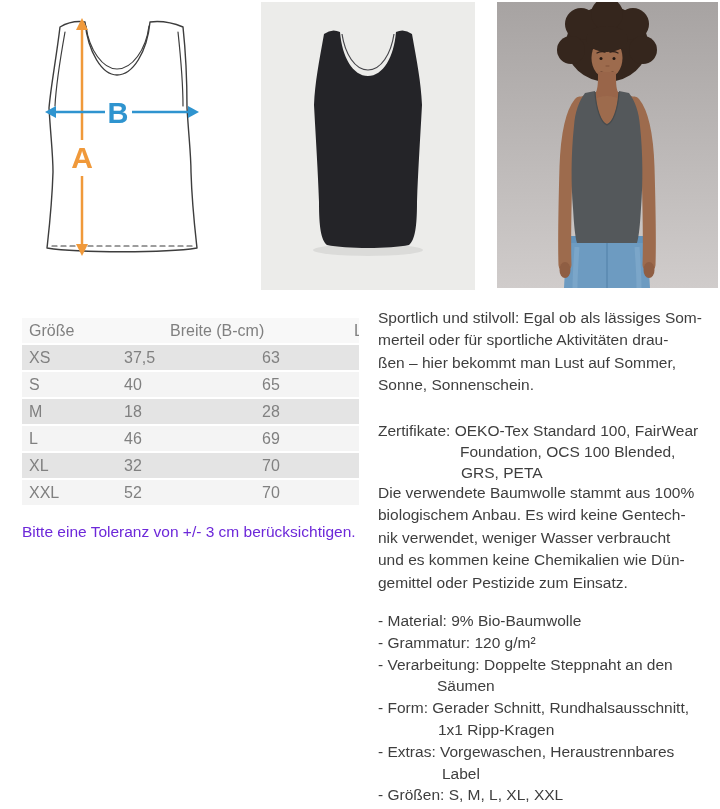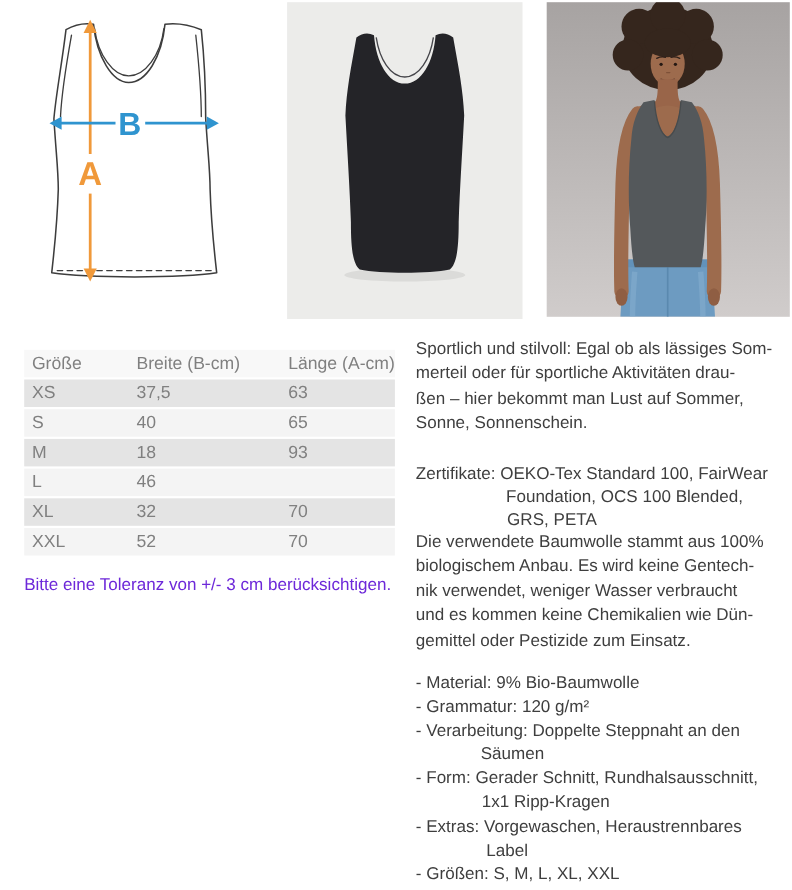--- a/index.html
+++ b/index.html
@@ -18,21 +18,21 @@
   .diagram-box{left:10px;top:0;width:230px;height:290px;background:#fff;}
   .product-box{left:261px;top:2px;width:214px;height:288px;background:var(--photo-bg);}
   .model-box{left:497px;top:2px;width:221px;height:286px;
              background:linear-gradient(to bottom,var(--model-bg-top),var(--model-bg-bottom));}
   svg{display:block;}
 
   
   .size-table{position:absolute;left:22px;top:318px;width:337px;
               font-size:16px;color:var(--table-text);}
   .trow{display:flex;height:25px;line-height:25px;margin-bottom:2px;}
-  .thead{background:var(--header-bg);}
+  .thead{background:var(--header-bg);gap:46px;}
   .tbody .trow:nth-child(odd){background:var(--row-dark);}
   .tbody .trow:nth-child(even){background:var(--row-light);}
   .tc{white-space:nowrap;overflow:hidden;}
   .tc1{width:102px;padding-left:7px;}
   .tc2{width:138px;}
   .tc3{flex:1;}
 
   .tolerance-note{position:absolute;left:22px;top:523px;font-size:15.5px;
                   color:#6d28d9;white-space:nowrap;}
 
@@ -151,26 +151,27 @@
 
         <div class="trow">
           <span class="tc tc1">S</span>
           <span class="tc tc2">40</span>
           <span class="tc tc3">65</span>
         </div>
 
         <div class="trow">
           <span class="tc tc1">M</span>
           <span class="tc tc2">18</span>
-          <span class="tc tc3">93</span>
+          <span class="tc tc3">28</span>
         </div>
 
         <div class="trow">
           <span class="tc tc1">L</span>
           <span class="tc tc2">46</span>
+          <span class="tc tc3">69</span>
         </div>
 
         <div class="trow">
           <span class="tc tc1">XL</span>
           <span class="tc tc2">32</span>
           <span class="tc tc3">70</span>
         </div>
 
         <div class="trow">
           <span class="tc tc1">XXL</span>

